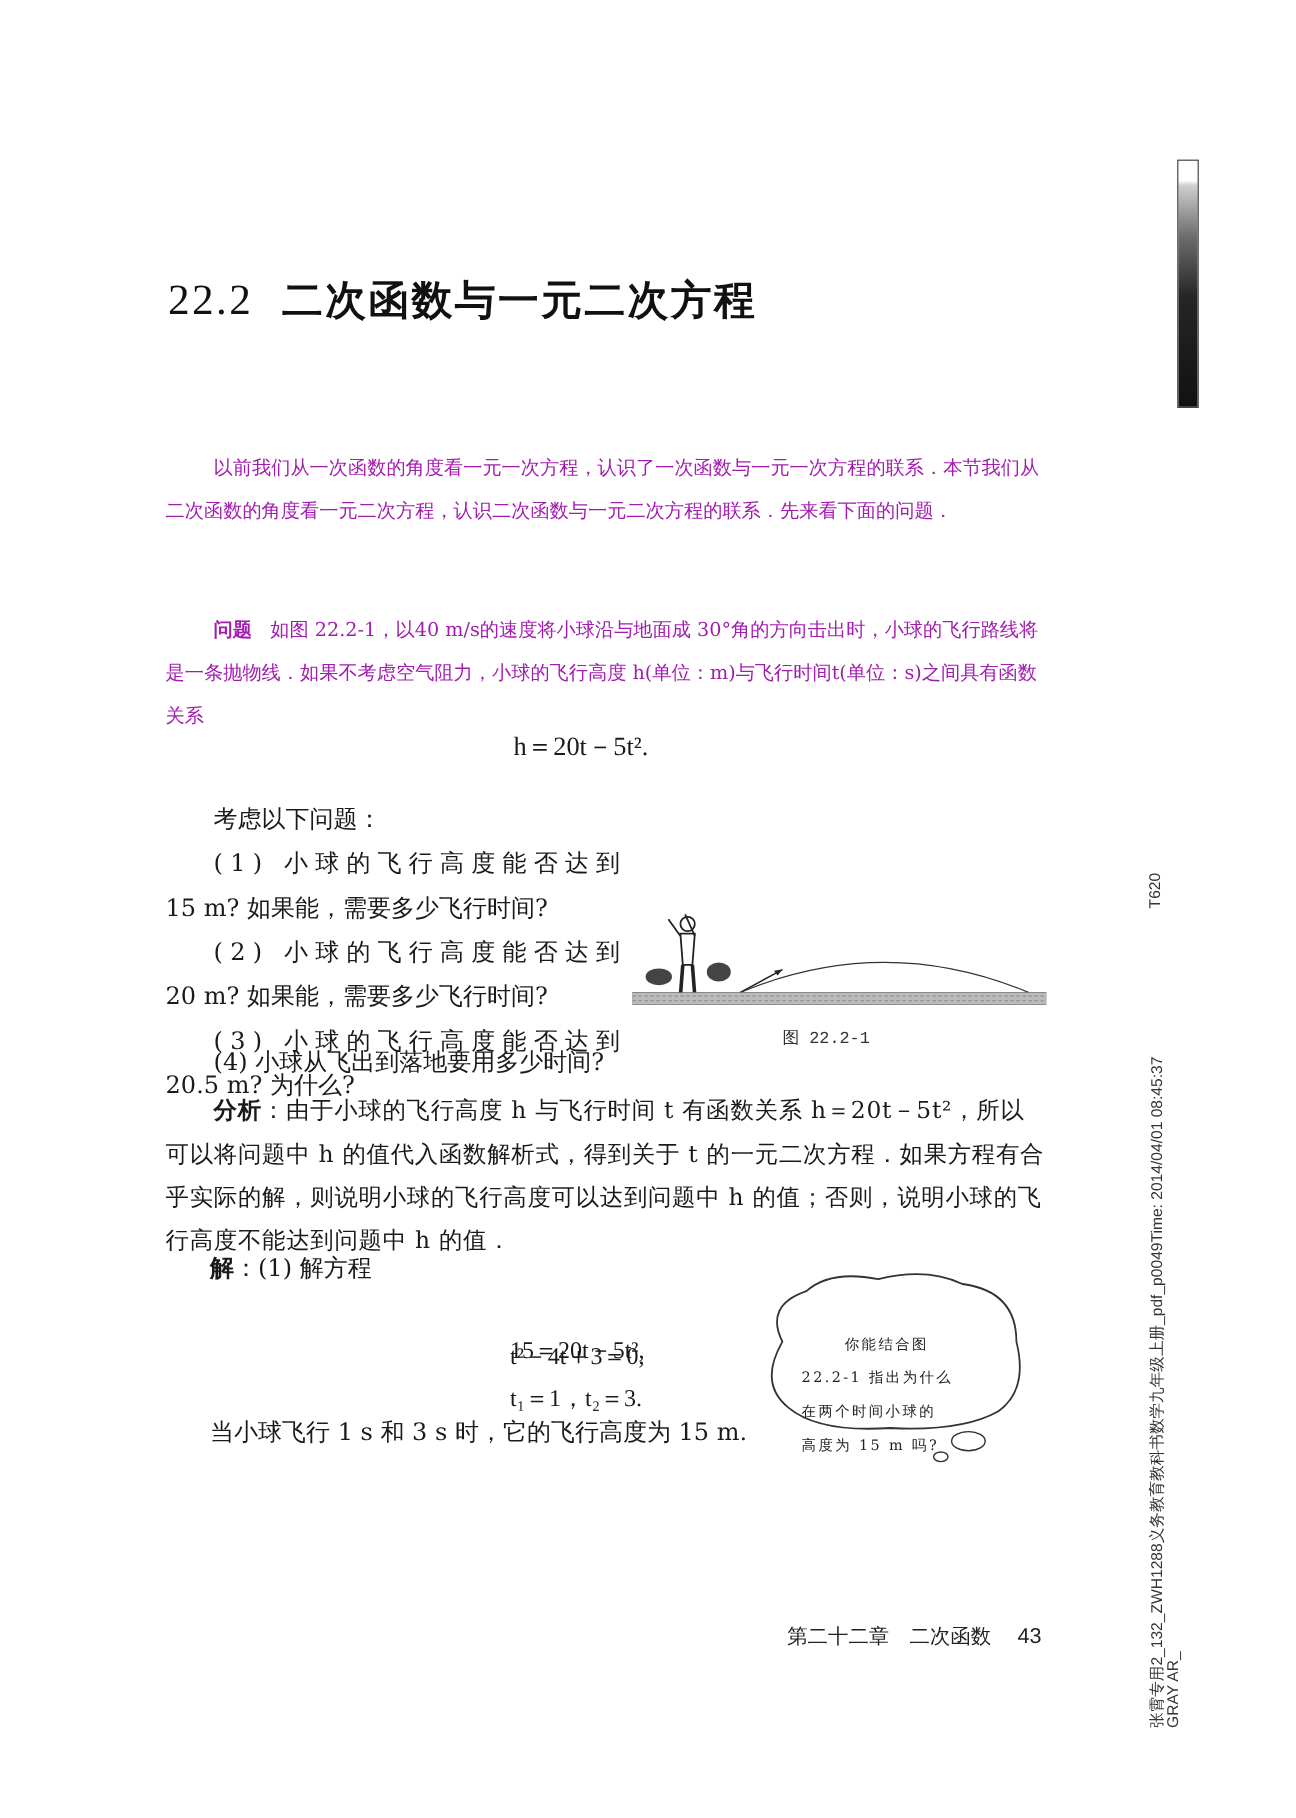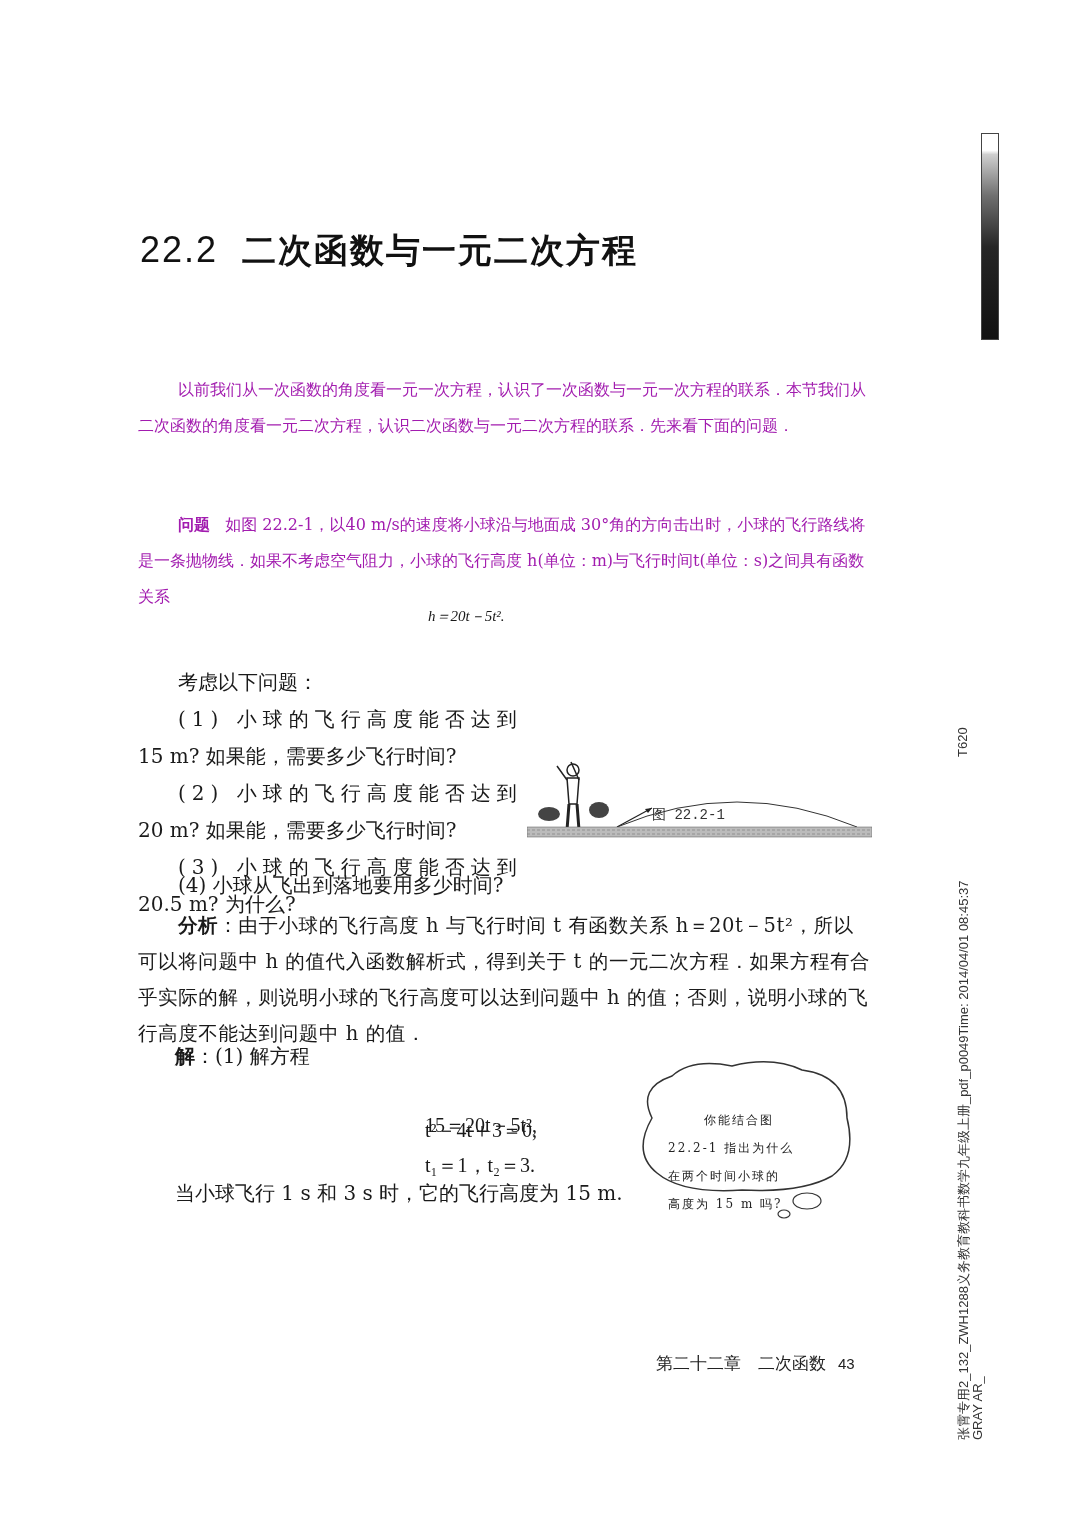--- a/index.html
+++ b/index.html
@@ -1,40 +1,40 @@
 <!DOCTYPE html>
 <html><head>
 <meta charset="utf-8">
 <style>
   html, body { margin:0; padding:0; }
   body { width:1080px; height:1515px; background:#ffffff; position:relative; overflow:hidden;
          font-family:"DejaVu Serif", serif; color:#1a1a1a; }
   .abs { position:absolute; }
   .title { left:140px; top:228px; font-size:34px; letter-spacing:2px; font-weight:bold; color:#111; white-space:nowrap; }
-  .title .num { margin-right:24px; font-weight:normal; font-family:Liberation Sans, sans-serif; font-size:36px; }
+  .title .num { margin-right:24px; font-weight:normal; font-family:Liberation Serif, serif; font-size:36px; }
   .para { font-size:16px; line-height:36px; color:#a21caf; }
   .p1 { left:138px; top:372px; width:735px; }
   .p2 { left:138px; top:507px; width:735px; }
   .indent { text-indent:40px; }
-  .formula { font-family:"Liberation Serif", serif; font-style:italic; font-size:15px; }
+  .formula { font-family:"Liberation Serif", serif; font-size:22px; }
   .center-formula { left:428px; top:607px; }
   .q-block { left:138px; top:664px; width:390px; font-size:20px; line-height:37px; }
   .q-block .spaced { letter-spacing:6px; }
   .q4 { left:138px; top:872px; font-size:20px; }
   .analysis { left:138px; top:908px; width:735px; font-size:19.5px; line-height:36px; letter-spacing:0.6px; }
   .bold { font-weight:bold; }
   .sol-head { left:175px; top:1043px; font-size:20px; }
   .eq { left:425px; font-size:20px; font-family:"Liberation Serif", serif; }
   .sol-end { left:175px; top:1180px; font-size:20px; }
   .figure { left:527px; top:752px; width:345px; height:90px; }
-  .fig-caption { left:652px; top:806px; font-size:14px; color:#333; font-family:"Liberation Mono", monospace; }
+  .fig-caption { left:652px; top:856px; font-size:14px; color:#333; font-family:"Liberation Mono", monospace; }
   .bubble { left:632px; top:1058px; width:225px; height:135px; }
   .bubble-text { left:668px; top:1066px; width:170px; font-size:12px; line-height:28px; letter-spacing:2px; color:#222;margin-top:40px; }
   .footer { left:656px; top:1352px; font-size:17px; font-family:"DejaVu Sans", sans-serif; color:#222; white-space:nowrap; }
-  .footer .pnum { margin-left:12px; font-family:"Liberation Sans", sans-serif; font-size:15px; }
+  .footer .pnum { margin-left:22px; font-family:"Liberation Sans", sans-serif; font-size:18px; }
   .gray-bar { left:981px; top:133px; width:16px; height:205px; border:1px solid #444;
               background:linear-gradient(to bottom, #fff 0%, #fff 8%, #cfcfcf 10%, #707070 30%, #262626 55%, #111 100%); }
   .sideline { font-family:"Liberation Sans", sans-serif; font-size:13px; color:#333; white-space:nowrap;
               transform-origin:left top; transform:rotate(-90deg); }
 </style>
 </head>
 <body>
 
 <div class="abs title">
   <span class="num">22.2</span><span>二次函数与一元二次方程</span>

